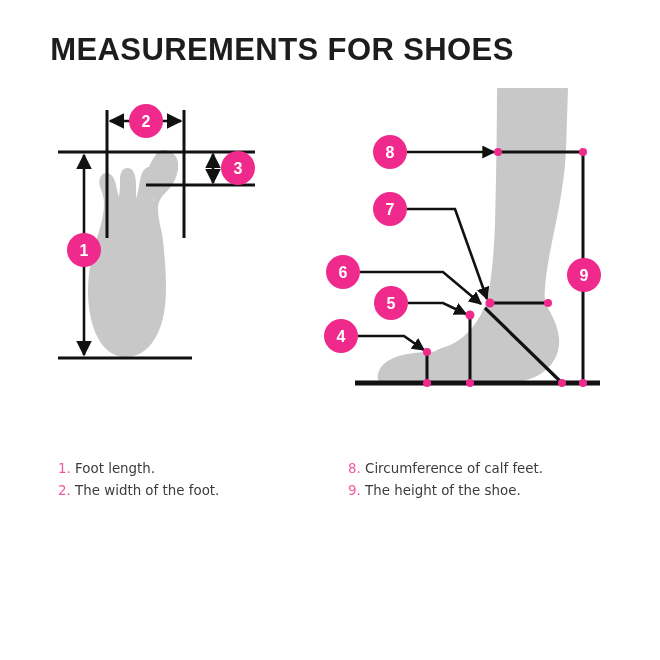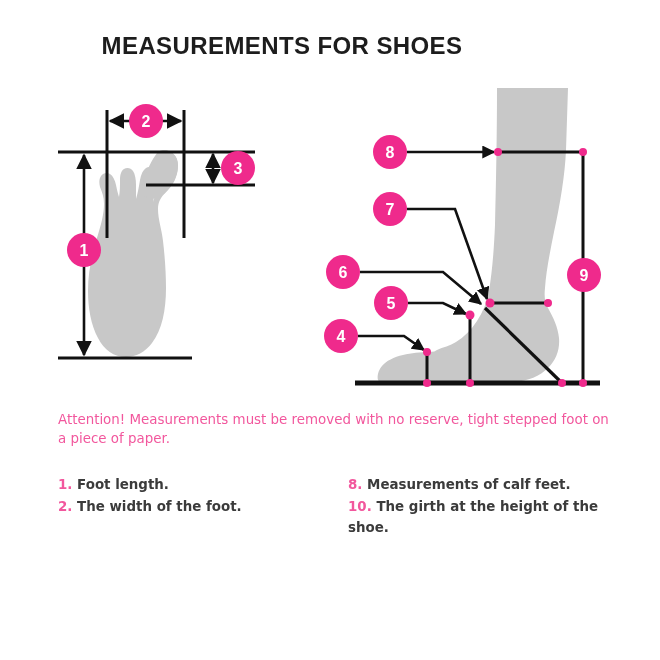--- a/index.html
+++ b/index.html
@@ -20,21 +20,21 @@
     width: 660px;
     height: 660px;
   }
   .title {
     position: absolute;
     top: 32px;
     left: 0;
     width: 564px;
     text-align: center;
     font-family: "Liberation Sans", "DejaVu Sans", sans-serif;
-    font-size: 24px;
+    font-size: 31px;
     font-weight: 700;
     letter-spacing: 0.4px;
     color: #1d1d1d;
   }
   .diagrams {
     position: absolute;
     top: 0;
     left: 0;
     width: 660px;
     height: 400px;
@@ -45,26 +45,25 @@
     top: 410px;
     width: 556px;
     font-size: 13.4px;
     line-height: 19px;
     color: #f2579d;
     font-family: "DejaVu Sans", sans-serif;
   }
   .legend {
     position: absolute;
     left: 58px;
-    top: 474px;
+    top: 458px;
     width: 580px;
     display: flex;
     flex-direction: row;
     gap: 0px;
-    font-weight: bold;
   }
   .legend-col {
     width: 290px;
   }
   .legend-item {
     font-size: 13.4px;
     line-height: 21.5px;
     color: #3b3b3b;
     font-family: "DejaVu Sans", sans-serif;
   }
@@ -257,39 +256,38 @@
         <circle cx="390" cy="152" r="17" fill="#ef2a8c"></circle>
         <text class="svg-label" x="390" y="152" text-anchor="middle" dominant-baseline="central">8</text>
       </g>
       <g>
         <circle cx="584" cy="275" r="17" fill="#ef2a8c"></circle>
         <text class="svg-label" x="584" y="275" text-anchor="middle" dominant-baseline="central">9</text>
       </g>
     </g>
   </svg>
 
-  <div class="attention">Attention! Measurements must be removed with no reserve, tight stepped foot on a piece of paper.</div>
 
   <div class="legend">
     <div class="legend-col">
       <div class="legend-item">
         <span class="legend-num">1.</span>
         <span>Foot length.</span>
       </div>
       <div class="legend-item">
         <span class="legend-num">2.</span>
         <span>The width of the foot.</span>
       </div>
     </div>
 
     <div class="legend-col">
       <div class="legend-item">
         <span class="legend-num">8.</span>
-        <span>Measurements of calf feet.</span>
-      </div>
-      <div class="legend-item">
-        <span class="legend-num">10.</span>
-        <span>The girth at the height of the shoe.</span>
+        <span>Circumference of calf feet.</span>
+      </div>
+      <div class="legend-item">
+        <span class="legend-num">9.</span>
+        <span>The height of the shoe.</span>
       </div>
     </div>
   </div>
 
 </div>
 
 </body></html>

